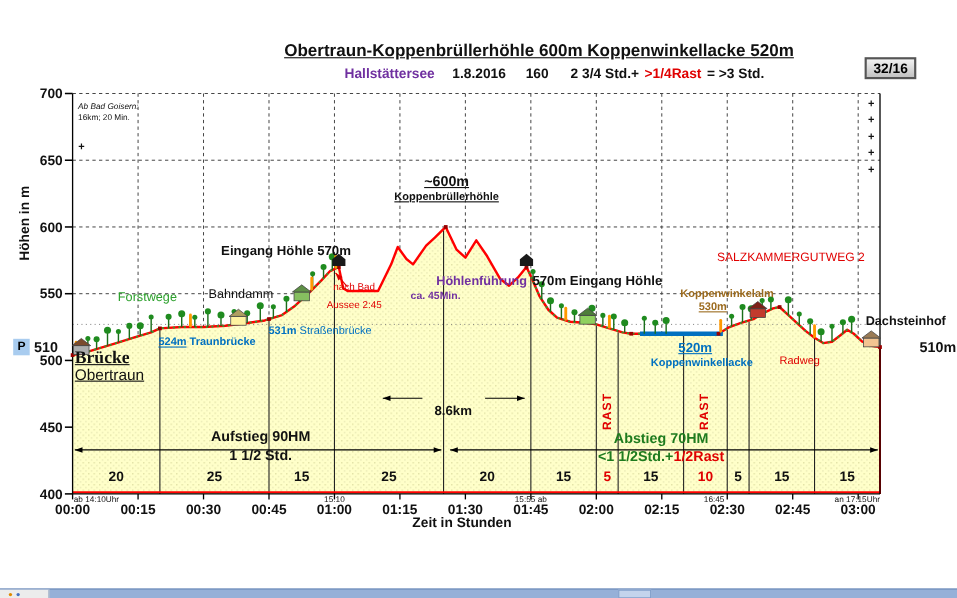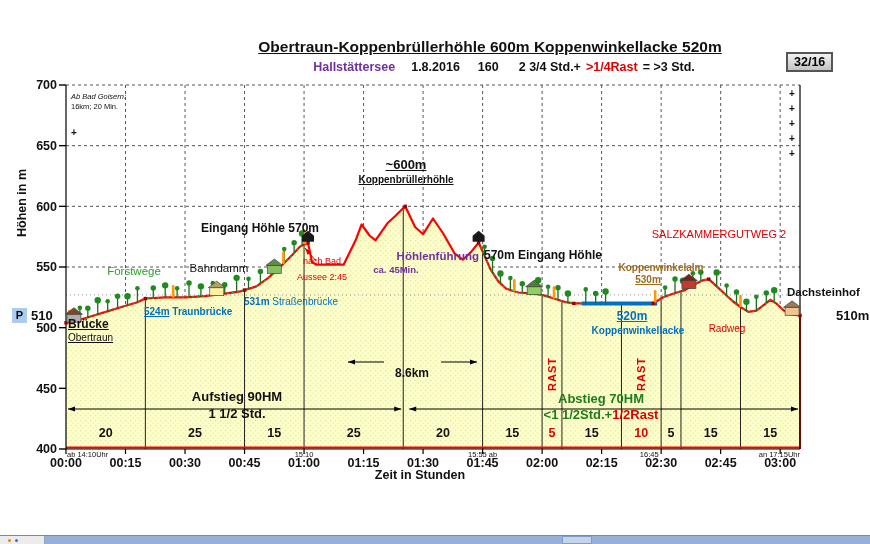--- a/index.html
+++ b/index.html
@@ -320,22 +320,22 @@
   <div class="lbl b" style="left:787px;top:286px;font-size:11.5px;">Dachsteinhof</div>
   <div class="lbl row" style="left:836px;top:308px;gap:4px;">
     <span class="b" style="font-size:13px;">510m</span>
     <span class="pbadge">P</span>
   </div>
   <div class="lbl row" style="left:12px;top:308px;gap:4px;">
     <span class="pbadge">P</span>
     <span class="b" style="font-size:13px;">510</span>
   </div>
 
-  <div class="lbl b u" style="left:68px;top:317px;font-size:12px;">Brücke</div>
-  <div class="lbl u" style="left:68px;top:332px;font-size:10px;">Obertraun</div>
+  <div class="lbl b u" style="left:68px;top:317px;font-size:16px;font-family:Liberation Serif, serif;">Brücke</div>
+  <div class="lbl u" style="left:68px;top:332px;font-size:14px;">Obertraun</div>
 
   <div class="lbl ctr b vtext" style="left:522px;top:368px;width:60px;font-size:11px;color:#E00000;letter-spacing:1px;">RAST</div>
   <div class="lbl ctr b vtext" style="left:611px;top:368px;width:60px;font-size:11px;color:#E00000;letter-spacing:1px;">RAST</div>
 
   <div class="lbl ctr b" style="left:147px;top:389px;width:180px;font-size:13px;">Aufstieg 90HM</div>
   <div class="lbl ctr b" style="left:147px;top:406px;width:180px;font-size:13px;">1 1/2 Std.</div>
   <div class="lbl ctr b" style="left:511px;top:391px;width:180px;font-size:13px;color:#1E7B1E;">Abstieg 70HM</div>
   <div class="lbl ctr b" style="left:496px;top:407px;width:210px;font-size:13px;">
     <span style="color:#1E7B1E;">&lt;1 1/2Std.+</span><span style="color:#E00000;">1/2Rast</span>
   </div>

